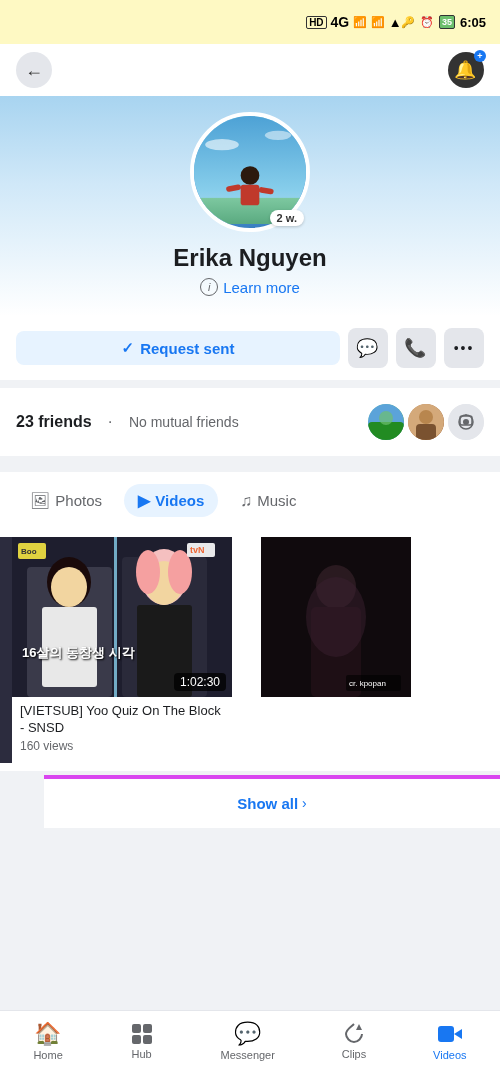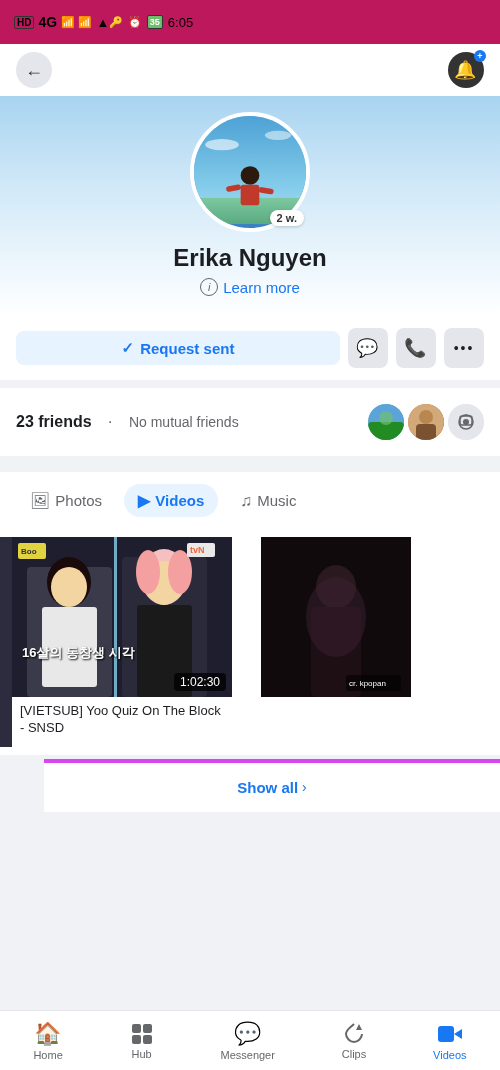--- a/index.html
+++ b/index.html
@@ -7,23 +7,23 @@
     body {
       width: 500px;
       min-height: 1070px;
       font-family: -apple-system, BlinkMacSystemFont, 'Segoe UI', sans-serif;
       background: #f0f2f5;
       overflow-x: hidden;
     }
 
     
     .status-bar {
-      background: #be185d;
-      display: flex;
-      justify-content: flex-start;
+      background: #fef9c3;
+      display: flex;
+      justify-content: flex-end;
       align-items: center;
       padding: 22px 14px;
       height: 36px;
     }
     .status-left {
       display: flex;
       align-items: center;
       gap: 4px;
       font-size: 11px;
       font-weight: 600;
@@ -425,21 +425,21 @@
     <span style="font-size:10px;font-weight:700;border:1px solid #333;padding:0 2px;border-radius:2px;">HD</span>
     <span style="font-size:14px;">4G</span>
     <span style="font-size:11px;">📶</span>
     <span style="font-size:11px;">📶</span>
     <span style="font-size:13px;">▲</span>
   </div>
   <div class="status-right">
     <span>🔑</span>
     <span>⏰</span>
     <span class="battery-icon">35</span>
-    <span style="font-size:13px;font-weight:400;">6:05</span>
+    <span style="font-size:13px;font-weight:700;">6:05</span>
   </div>
 </div>
 
 <div class="top-nav">
   <div class="back-btn">
     <span class="back-arrow">←</span>
   </div>
   <div class="notif-btn">
     <span class="notif-icon">🔔</span>
     <span class="notif-plus">+</span>
@@ -590,20 +590,21 @@
           <rect x="175" y="6" width="28" height="14" rx="2" fill="rgba(255,255,255,0.9)"></rect>
           <text x="178" y="16" fill="#ee6633" font-size="9" font-weight="800">tvN</text>
 
           <rect x="6" y="6" width="28" height="16" rx="2" fill="#f5e642" opacity="0.9"></rect>
           <text x="9" y="17" fill="#333" font-size="8" font-weight="700">Boo</text>
         </svg>
         <div class="video-duration">1:02:30</div>
       </div>
       <div class="video-info">
         <div class="video-title">[VIETSUB] Yoo Quiz On The Block - SNSD</div>
+        <div class="video-views">160 views</div>
       </div>
     </div>
 
     <div class="video-card" style="flex:0 0 150px;padding-left:29px;">
       <div class="video-thumb thumb-dark">
         <svg width="150" height="160" viewBox="0 0 150 160">
           <rect width="150" height="160" fill="#100a0d"></rect>
 
           <ellipse cx="75" cy="50" rx="20" ry="22" fill="#2a1a20"></ellipse>
           <rect x="50" y="70" width="50" height="90" rx="5" fill="#1e0f15"></rect>

